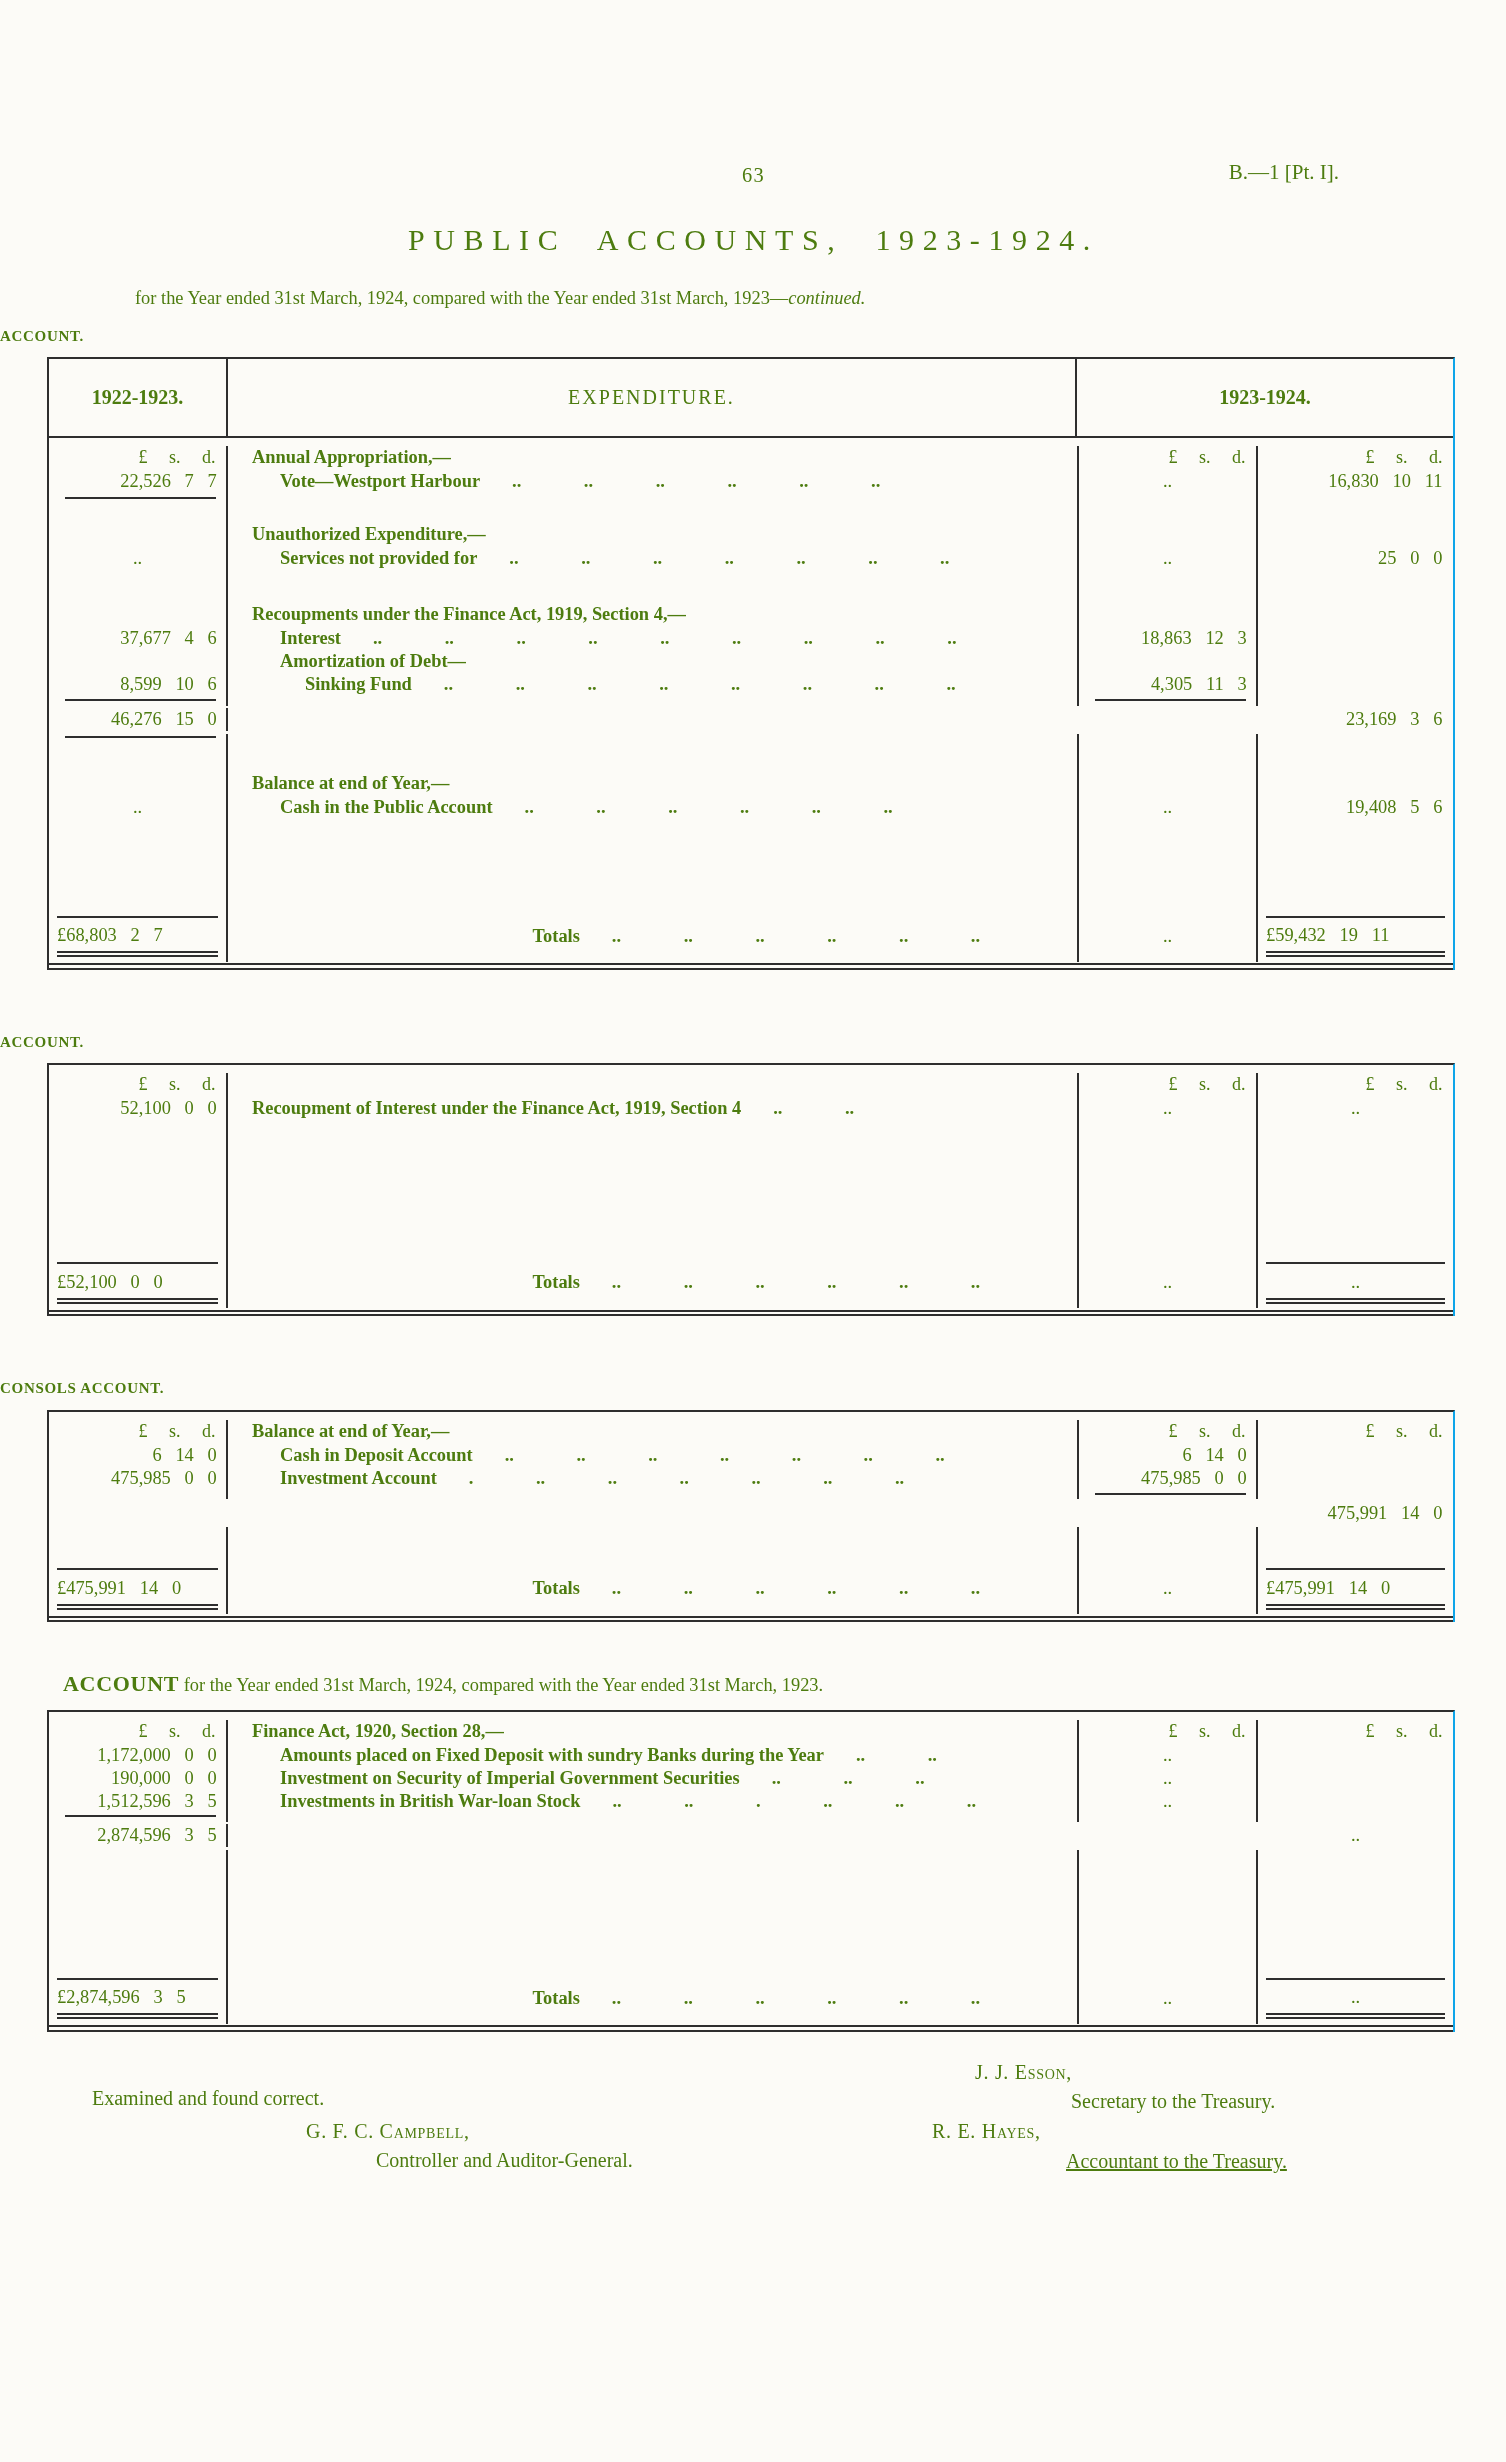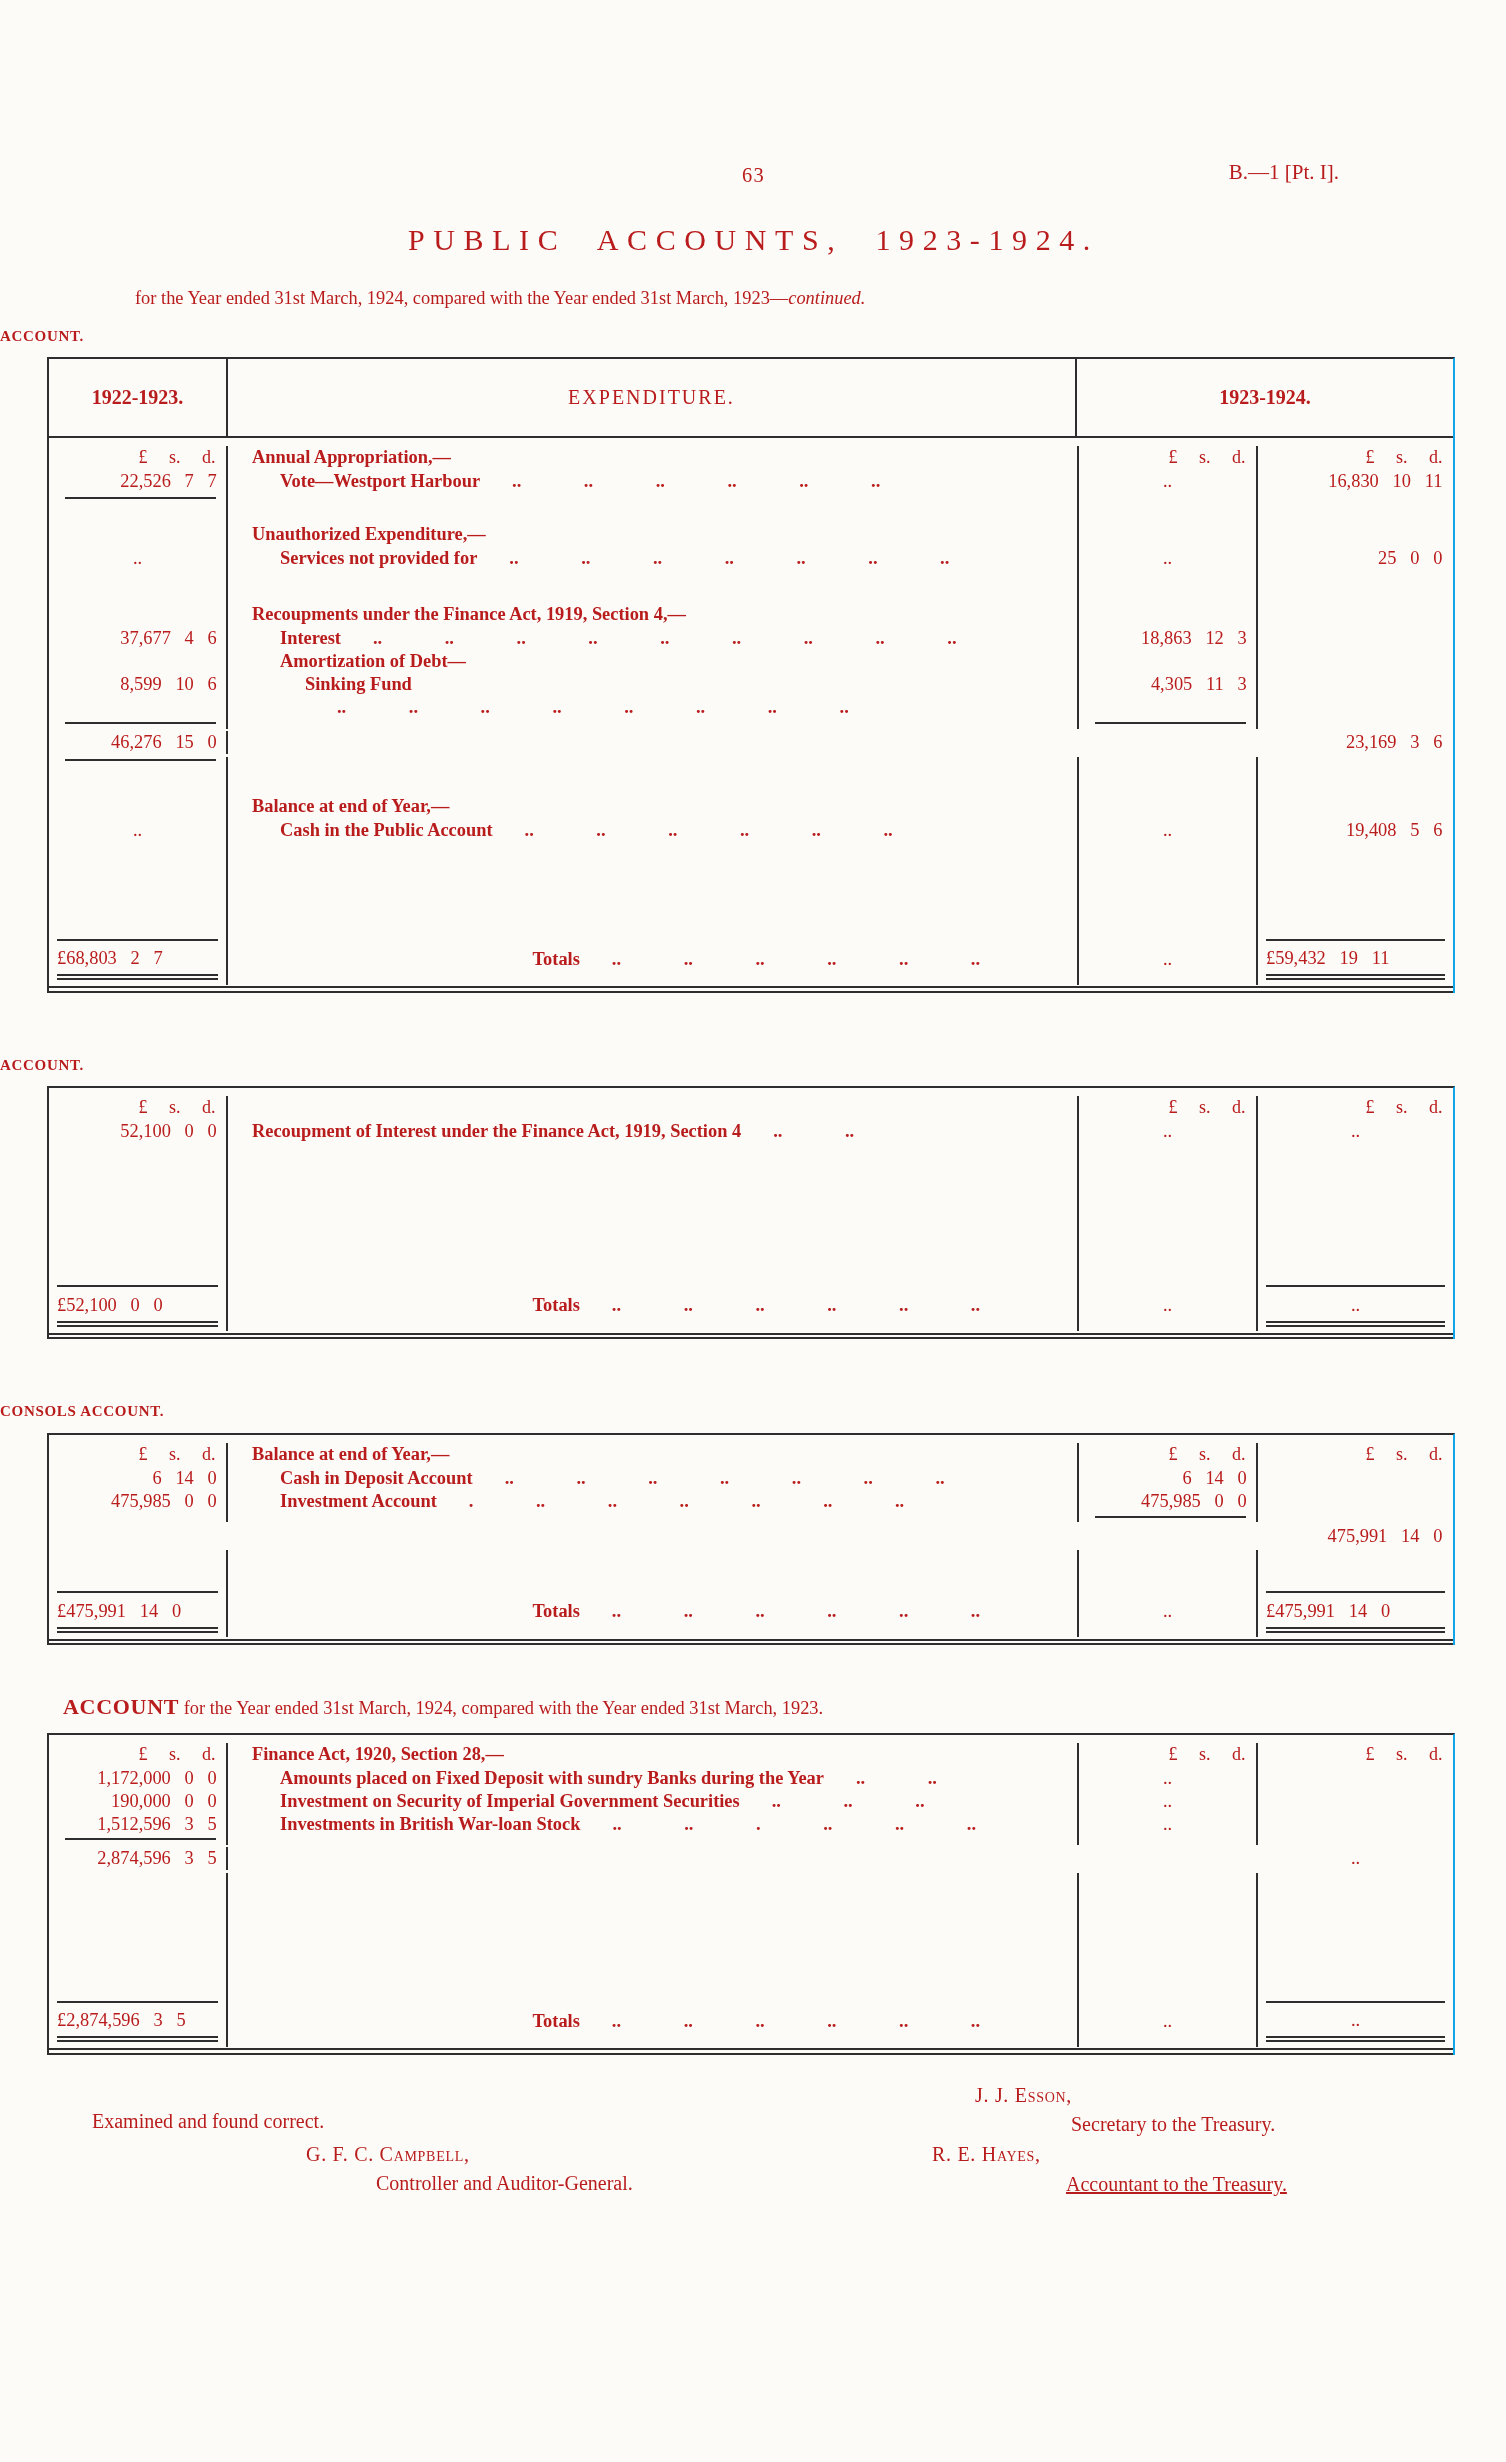--- a/index.html
+++ b/index.html
@@ -1,19 +1,19 @@
 <!DOCTYPE html>
 <html style="font-size:10.5px"><head>
 <meta charset="utf-8">
 <style>
   * { margin:0; padding:0; box-sizing:border-box; }
   html,body { background:#e9e7e1; }
   .page {
     position:relative; width:1507px; height:2462px; margin:0 auto;
-    background:#fcfbf7; color:#b91c1c;
+    background:#fcfbf7; color:#4d7c0f;
     font-family:"Liberation Serif","DejaVu Serif",serif;
     font-size:18.4px; line-height:1.25; overflow:hidden;
   }
   
   .masthead { position:relative; height:197px; }
   .pageno { position:absolute; top:163px; left:0; width:100%; text-align:center; font-size:20.4px; letter-spacing:1.3px; }
   .docref { position:absolute; top:159px; right:168px; font-size:21px; }
   .title { text-align:center; font-size:30px; letter-spacing:8.6px; word-spacing:16px; margin-top:24px; }
   .subtitle { margin-top:28px; padding-left:135px; font-size:18.4px; }
   .subtitle .em { font-style:italic; }
@@ -37,21 +37,21 @@
   .rr { min-height:9.2px; }
   .h40 { min-height:28px; align-items:center; }
   .amt { display:block; text-align:right; padding-right:9.2px; word-spacing:9.2px; white-space:nowrap; }
   .c4 .amt { padding-right:10.5px; }
   .dd { display:block; text-align:center; }
   .mhead { display:block; text-align:right; padding-right:10.5px; word-spacing:17px; font-size:18px; white-space:nowrap; }
   .d { display:flex; align-items:baseline; }
   .d .txt { white-space:pre; }
   .d .dots { flex:1; white-space:nowrap; overflow:hidden; word-spacing:58px; padding-left:32px; }
   .ind1 { padding-left:28px; }
-  .ind2 { padding-left:53px;flex-direction:column; }
+  .ind2 { padding-left:53px; }
   .rule { border-top:2px solid #2e2e2e; height:0; margin:2.6px 10.5px 0 16px; }
   
   .totrow { min-height:50px; }
   .tot-amt { display:block; margin:4px 8px 0; border-top:2px solid #2e2e2e; border-bottom:6.6px double #2e2e2e; padding:6.6px 10.5px 4px 0; word-spacing:9.2px; white-space:nowrap; }
   .tot-amt.center { text-align:center; padding-right:0; }
   .totline { display:flex; align-items:baseline; padding-top:13px; padding-left:34%; }
   .totline .dots { flex:1; white-space:nowrap; overflow:hidden; word-spacing:58px; padding-left:32px; }
   .totc3 { display:block; padding-top:13px; text-align:center; }
   .tbl-bottom { height:6.6px; border-top:2.6px solid #2e2e2e; border-bottom:2.6px solid #2e2e2e; margin-top:1.3px; }
   

